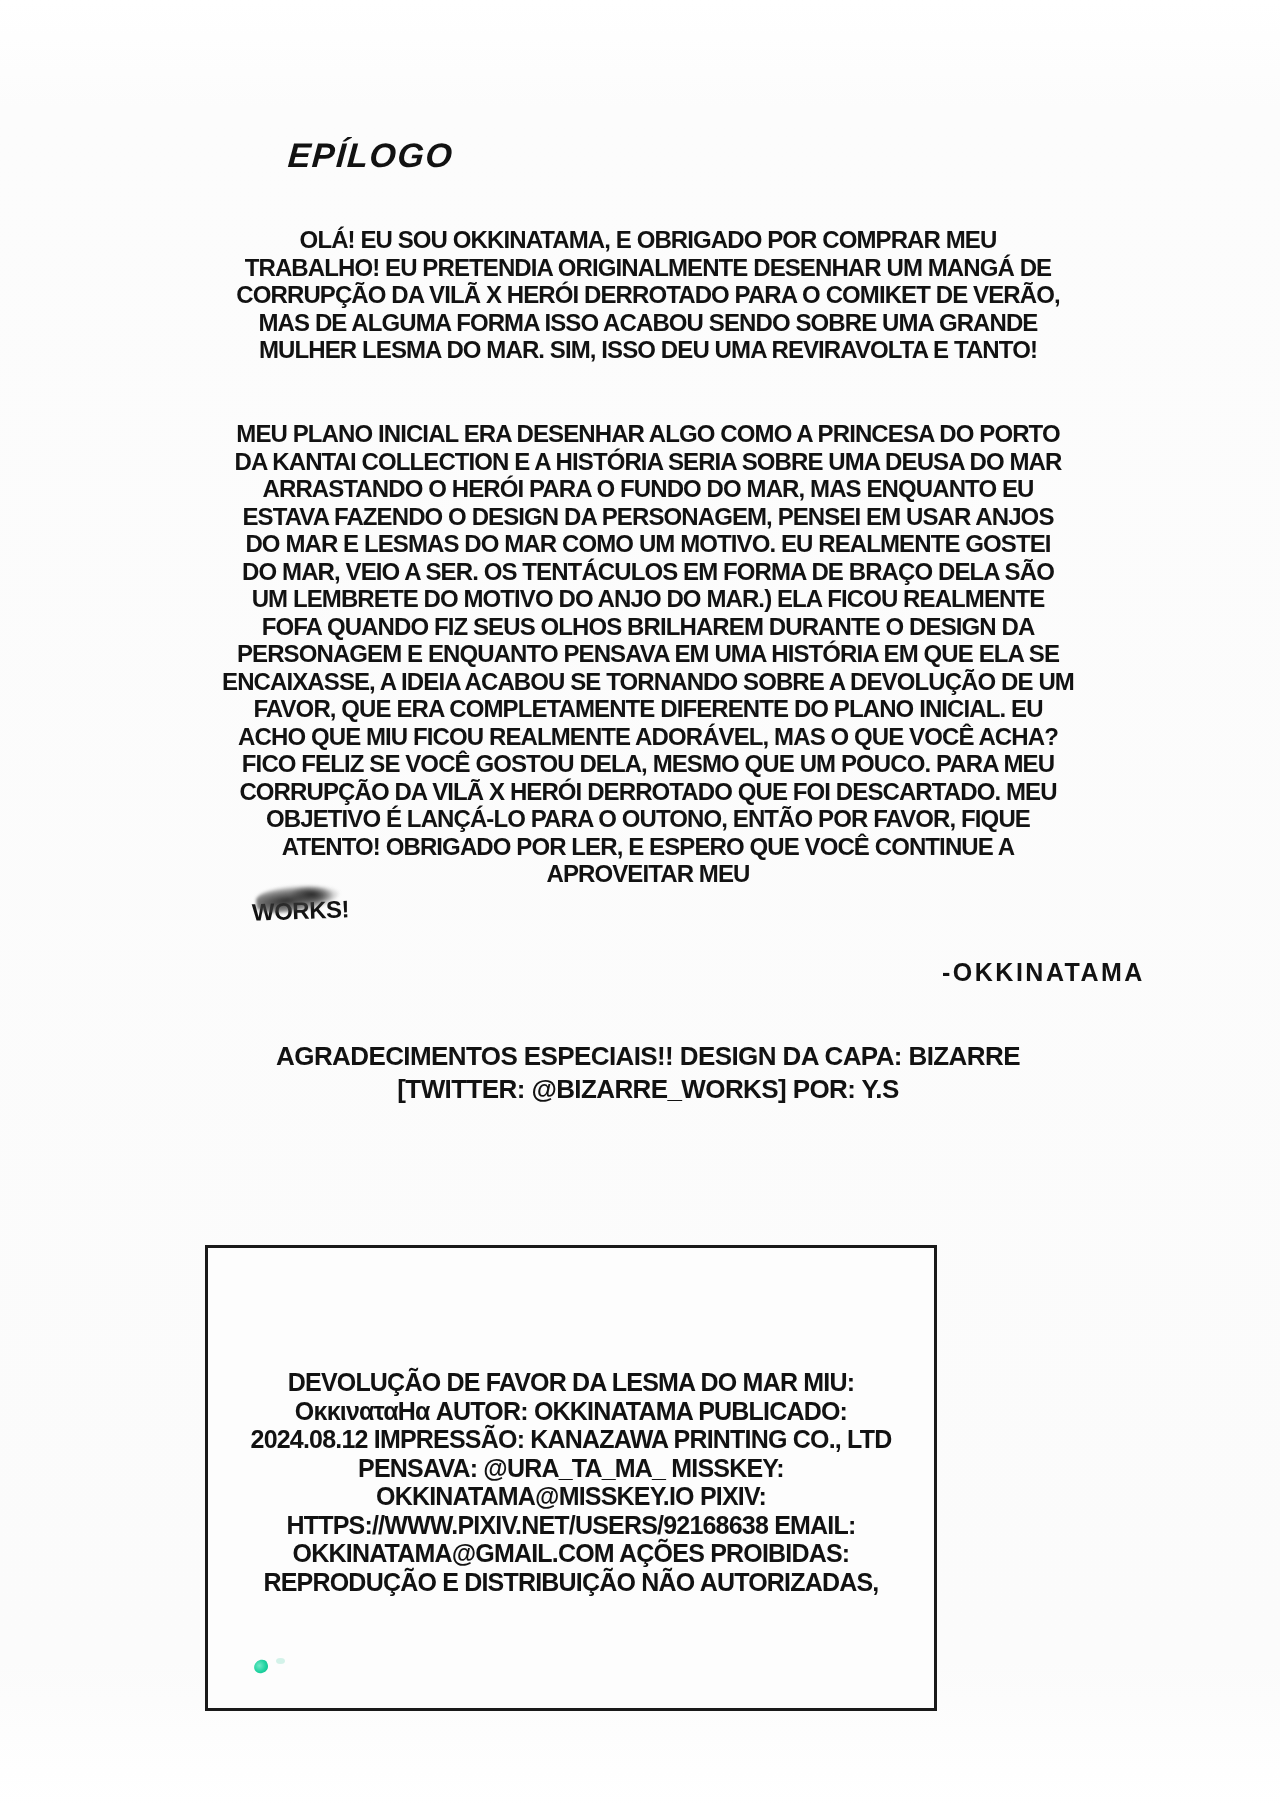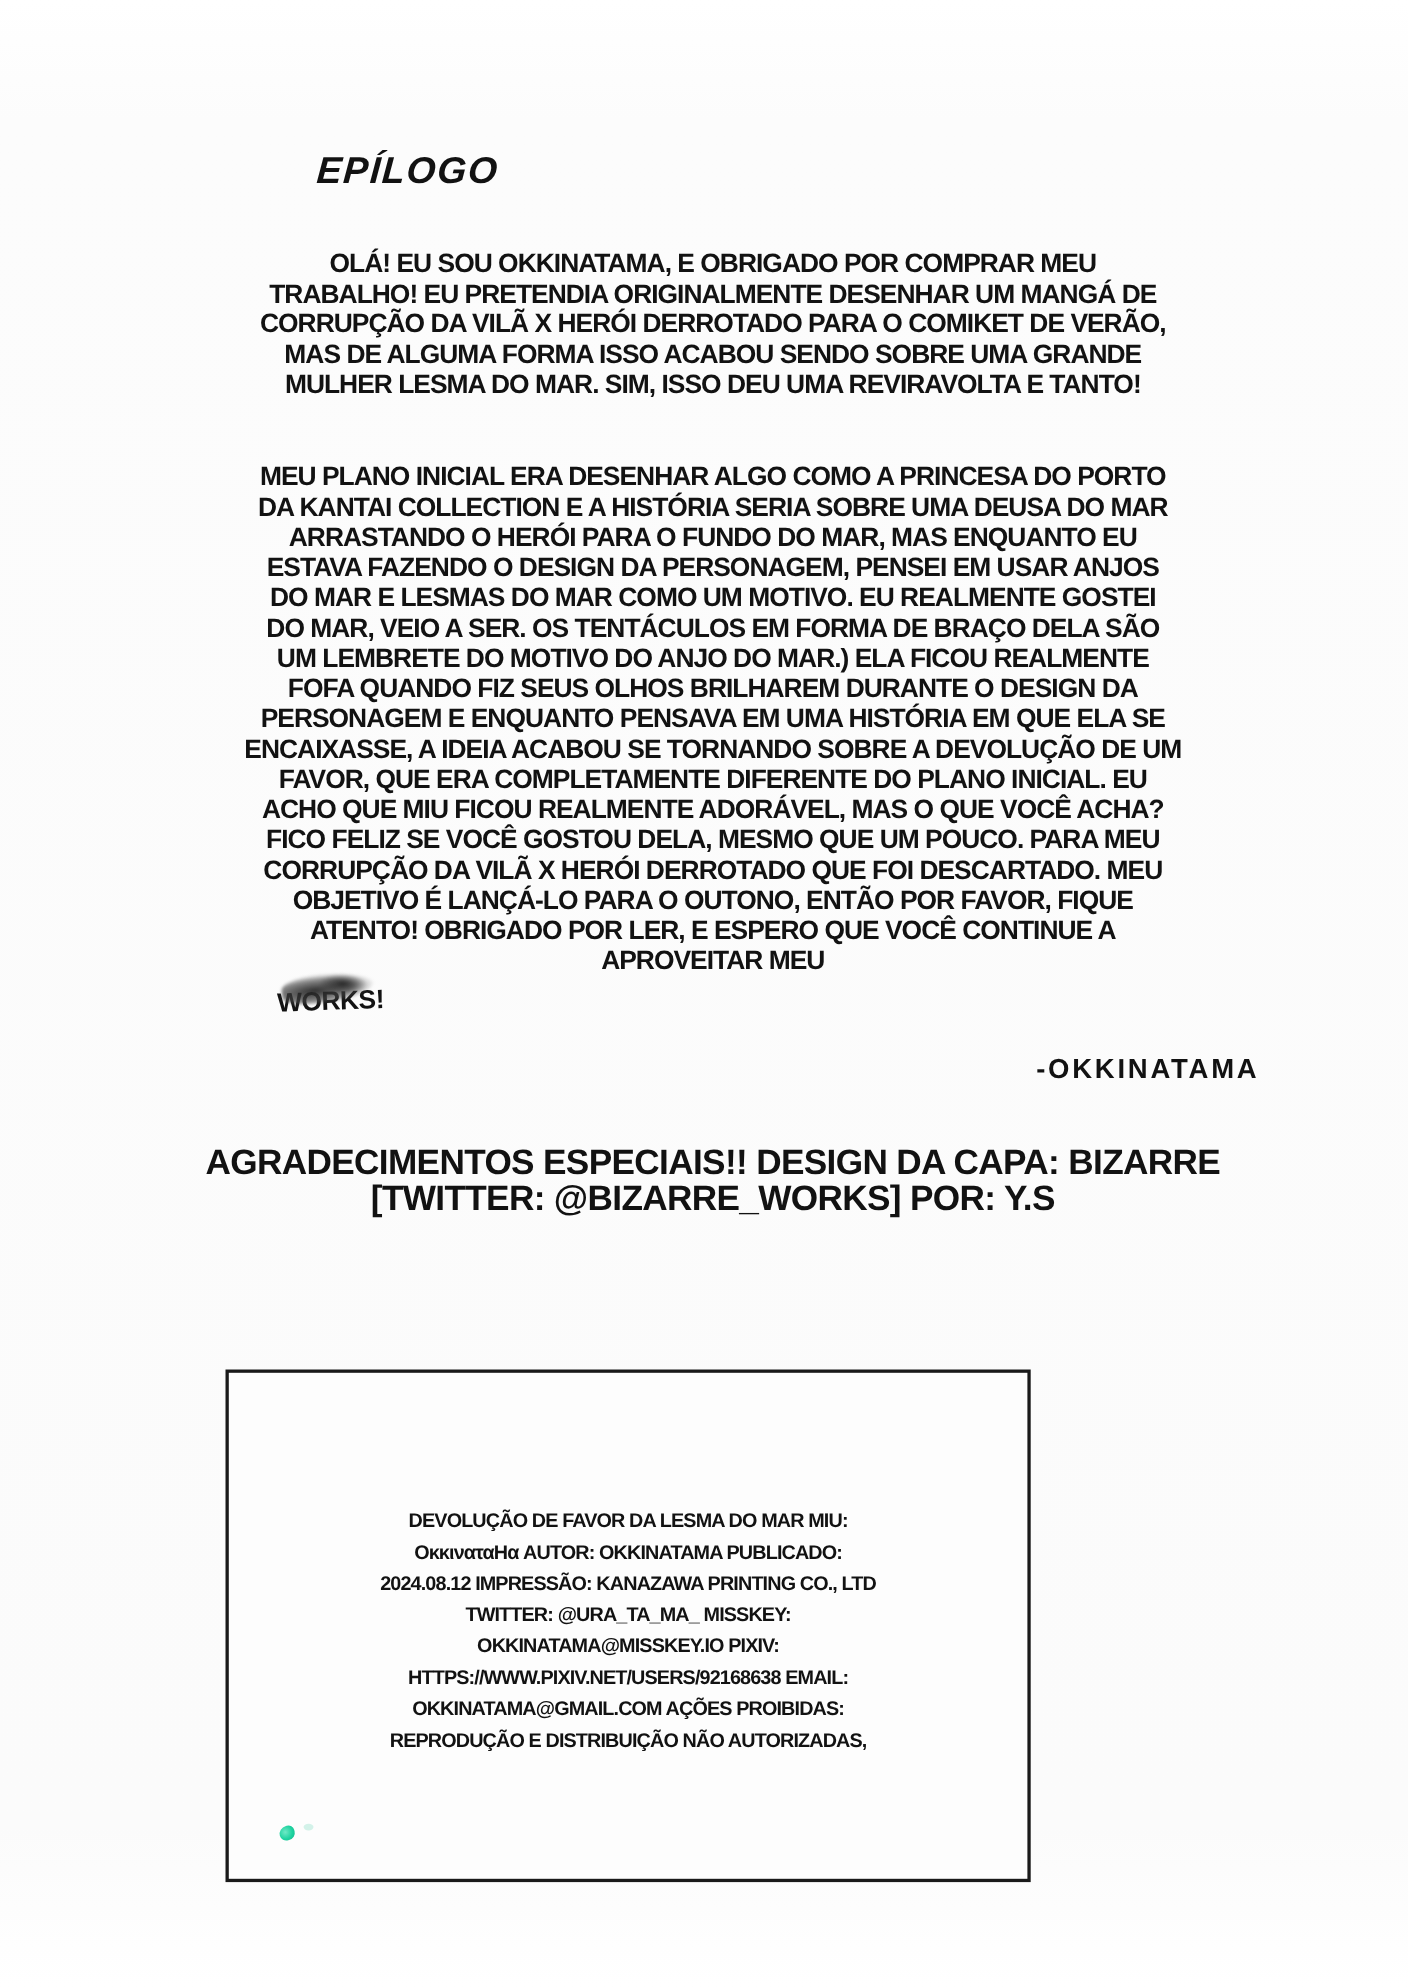--- a/index.html
+++ b/index.html
@@ -41,31 +41,31 @@
     background:radial-gradient(ellipse, rgba(30,30,30,0.9) 0%, rgba(90,90,90,0) 70%);
     border-radius:50%;transform:rotate(9deg);
   }
   .signature{
     position:absolute;left:942px;top:958px;
     font-size:25px;font-weight:bold;letter-spacing:2.5px;white-space:nowrap;
   }
   .thanks{
     position:absolute;left:148px;width:1000px;top:1040px;
     text-align:center;font-weight:bold;
-    font-size:32px;line-height:33px;letter-spacing:-0.6px;
+    font-size:26px;line-height:33px;letter-spacing:-0.6px;
     white-space:nowrap;
   }
   .colophon{
     position:absolute;left:205px;top:1245px;width:726px;height:460px;
     border:3px solid #1a1a1a;background:#fdfdfd;
   }
   .colophon-text{
     position:absolute;top:120px;left:0;width:100%;
     text-align:center;font-weight:bold;
-    font-size:18px;line-height:28.5px;letter-spacing:-0.8px;
+    font-size:25px;line-height:28.5px;letter-spacing:-0.8px;
     white-space:nowrap;
   }
   .teal-dot{position:absolute;display:block;}
   .teal-dot.big{
     left:46px;top:412px;width:14px;height:13px;
     background:radial-gradient(circle at 40% 40%, #6fe9c6 0%, #1fd3a0 55%, #0fb488 100%);
     border-radius:58% 42% 52% 48%;transform:rotate(-15deg);
   }
   .teal-dot.small{
     left:68px;top:410px;width:9px;height:6px;
@@ -118,21 +118,21 @@
   <div class="thanks">
       <div class="line">AGRADECIMENTOS ESPECIAIS!! DESIGN DA CAPA: BIZARRE</div>
       <div class="line">[TWITTER: @BIZARRE_WORKS] POR: Y.S</div>
     </div>
 
   <div class="colophon">
     <div class="colophon-text">
         <div class="line">DEVOLUÇÃO DE FAVOR DA LESMA DO MAR MIU:</div>
         <div class="line">ΟκκιναταΗα AUTOR: OKKINATAMA PUBLICADO:</div>
         <div class="line">2024.08.12 IMPRESSÃO: KANAZAWA PRINTING CO., LTD</div>
-        <div class="line">TWITTER: @URA_TA_MA_ MISSKEY:</div>
+        <div class="line">PENSAVA: @URA_TA_MA_ MISSKEY:</div>
         <div class="line">OKKINATAMA@MISSKEY.IO PIXIV:</div>
         <div class="line">HTTPS://WWW.PIXIV.NET/USERS/92168638 EMAIL:</div>
         <div class="line">OKKINATAMA@GMAIL.COM AÇÕES PROIBIDAS:</div>
         <div class="line">REPRODUÇÃO E DISTRIBUIÇÃO NÃO AUTORIZADAS,</div>
       </div>
     <span class="teal-dot big"></span>
     <span class="teal-dot small"></span>
   </div>
 
 </div>

